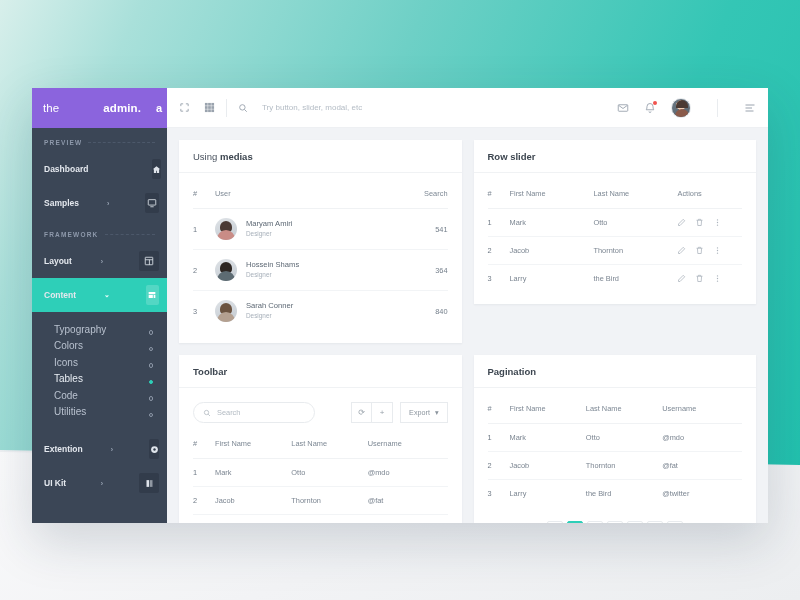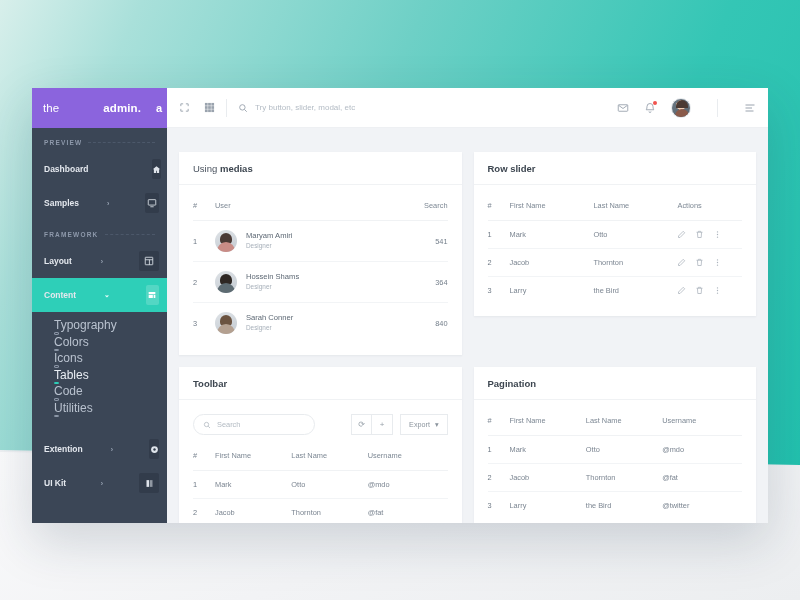--- a/index.html
+++ b/index.html
@@ -62,40 +62,40 @@
     width: 20px; height: 20px; background: #323c4b; border-radius: 2px;
     display: flex; align-items: center; justify-content: center; margin-right: 8px;
     color: #dfe4eb;
   }
   .sb-item.active { background: #2ecfb8; }
   .sb-item.active .tile { background: rgba(255,255,255,.18); color: #fff; }
   .sb-item.active .chev { color: #eafffb; }
 
   .sb-sub { background: #3b4656; padding: 6px 0 8px 0; }
   .sb-sub-item {
-    display: flex; align-items: flex-start; height: 16.5px; padding: 0 14px 0 22px;
-    color: #b9c2cf; font-size: 12px; flex-direction: column;
+    display: flex; align-items: flex-end; height: 16.5px; padding: 0 14px 0 22px;
+    color: #b9c2cf; font-size: 10px;
   }
   .sb-sub-item .lbl { flex: 1; }
   .dot-o { width: 4.5px; height: 4.5px; border-radius: 50%; border: 1px solid #8d98a8; }
   .dot-f { width: 4.5px; height: 4.5px; border-radius: 50%; background: #2ecfb8; border: 1px solid #2ecfb8; }
   .sb-sub-item.on .lbl { color: #e9eef4; }
 
   .sb-gap { height: 7px; }
 
   
   .main { flex: 1; display: flex; flex-direction: column; min-width: 0; }
 
   .topbar {
     height: 40px; background: #fff; display: flex; align-items: center;
     padding: 0 12px; flex: 0 0 40px; border-bottom: 1px solid #eef0f3;
   }
   .tb-icon { color: #9aa3ae; display: flex; align-items: center; justify-content: center; }
   .tb-sep { width: 1px; height: 18px; background: #e9ecef; margin: 0 11px; }
-  .tb-search { display: flex; align-items: center; gap: 7px; flex: 1; }
+  .tb-search { display: flex; align-items: center; gap: 14px; flex: 1; }
   .tb-search input {
     border: none; outline: none; font-size: 8px; color: #9aa3ae; width: 100%;
     font-family: "Liberation Sans", sans-serif; background: transparent;
   }
   .tb-search input::placeholder { color: #b4bcc5; }
   .tb-right { display: flex; align-items: center; gap: 15px; }
   .bell-wrap { position: relative; }
   .bell-badge {
     position: absolute; right: -1px; top: -1px; width: 4px; height: 4px;
     border-radius: 50%; background: #f0534f;
@@ -109,21 +109,21 @@
   .avatar::after {
     content: ""; position: absolute; left: 3px; bottom: 0; width: 14px; height: 8px;
     border-radius: 7px 7px 0 0; background: #8a5a4a;
   }
   .avatar::before {
     content: ""; position: absolute; left: 4px; top: 1px; width: 12px; height: 8px;
     border-radius: 6px 6px 0 0; background: #4b3a33; z-index: 2;
   }
 
   
-  .content { flex: 1; padding: 12px; display: grid; grid-template-columns: 1fr 1fr; gap: 12px; align-content: start; margin-top: 12px; }
+  .content { flex: 1; padding: 12px; display: grid; grid-template-columns: 1fr 1fr; gap: 12px; align-content: start; }
   .card { background: #fff; box-shadow: 0 1px 2px rgba(30,50,70,.06); align-self: start; }
   .card-head {
     padding: 11px 14px 10px 14px; border-bottom: 1px solid #f0f2f4;
     font-size: 9.5px; color: #49525e; font-weight: 400;
   }
   .card-head b { font-weight: 700; color: #3d4650; }
   .card-head.strong { font-weight: 700; color: #3d4650; }
   .card-body { padding: 4px 14px 12px 14px; }
 
   table { width: 100%; border-collapse: collapse; }

